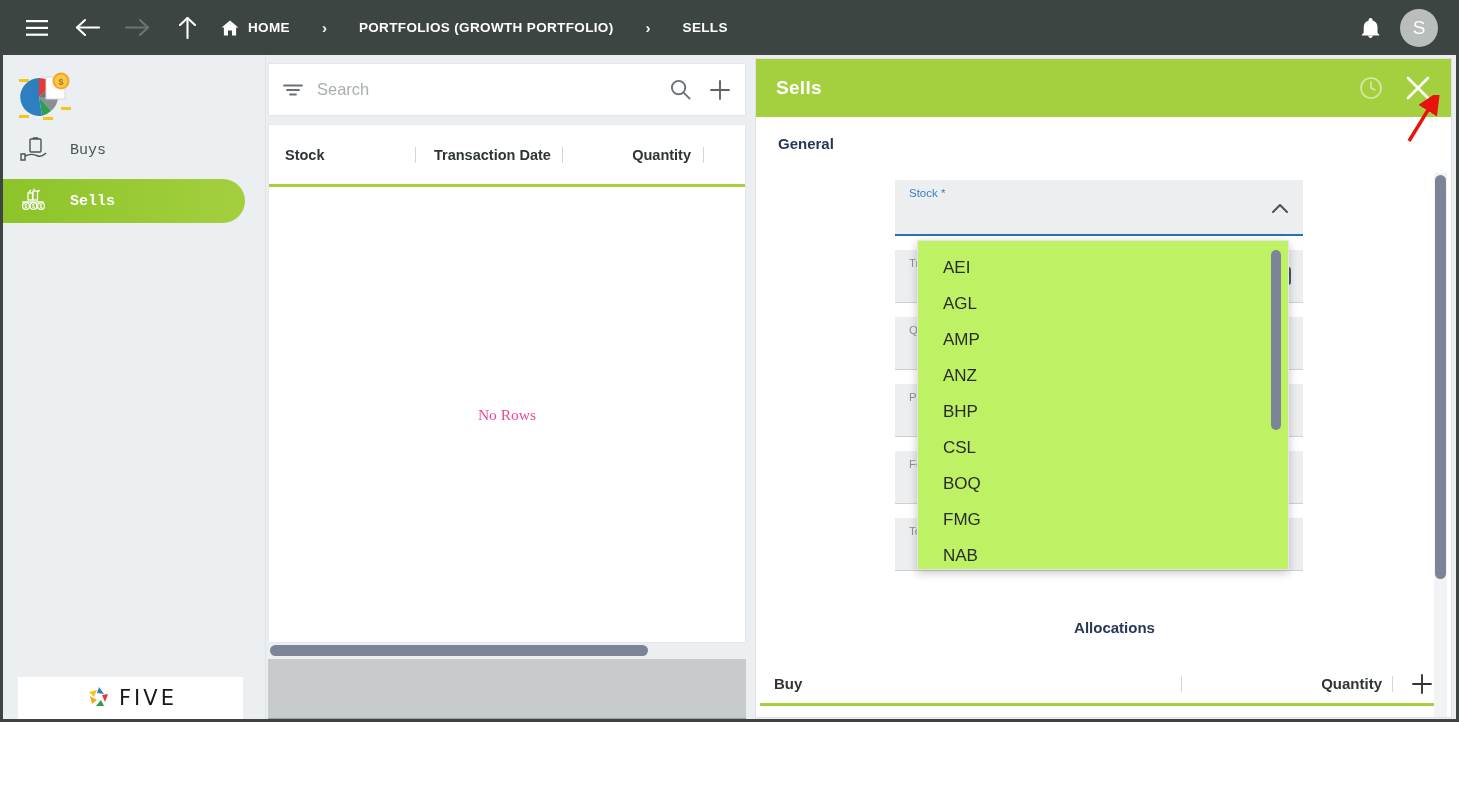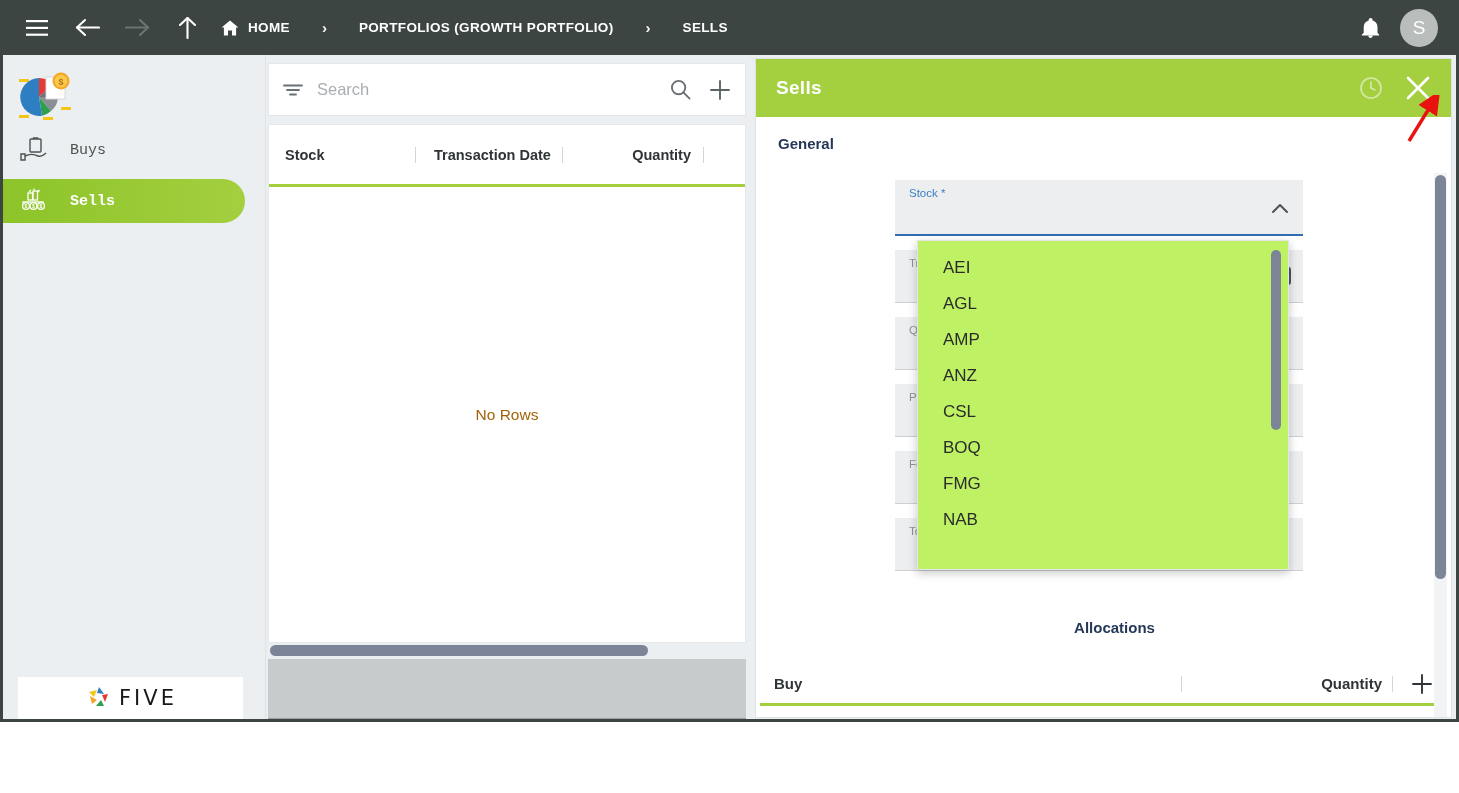--- a/index.html
+++ b/index.html
@@ -138,21 +138,21 @@
     display: flex; align-items: center;
     border-bottom: 3px solid #a6cf3f;
     font-size: 14.5px; font-weight: bold; color: #2f3437;
   }
   .gh-cell { display: flex; align-items: center; height: 100%; }
   .gh-sep { width: 1px; height: 16px; background: #d2d6d9; }
   .grid-body {
     position: absolute; top: 62px; left: 0; right: 0; bottom: 0;
     display: flex; align-items: center; justify-content: center;
   }
-  .no-rows { color: #a16207; font-size: 15.5px; }
+  .no-rows { color: #ec4899; font-size: 15.5px; font-family: Liberation Serif, serif; }
 
   .hscroll-track {
     position: absolute; left: 2px; right: 2px; bottom: 60px;
     height: 16px; background: #eceff1;
   }
   .hscroll-thumb {
     position: absolute; left: 2px; top: 2px;
     width: 378px; height: 11px;
     background: #7c8597; border-radius: 6px;
   }
@@ -560,20 +560,21 @@
     <div class="v-scroll-track"></div>
     <div class="v-scroll-thumb"></div>
   </div>
 
   <div class="dropdown">
     <div class="dd-list">
       <div class="dd-item">AEI</div>
       <div class="dd-item">AGL</div>
       <div class="dd-item">AMP</div>
       <div class="dd-item">ANZ</div>
+      <div class="dd-item">BHP</div>
       <div class="dd-item">CSL</div>
       <div class="dd-item">BOQ</div>
       <div class="dd-item">FMG</div>
       <div class="dd-item">NAB</div>
     </div>
     <div class="dd-scroll-track">
       <div class="dd-scroll-thumb"></div>
     </div>
   </div>
 

